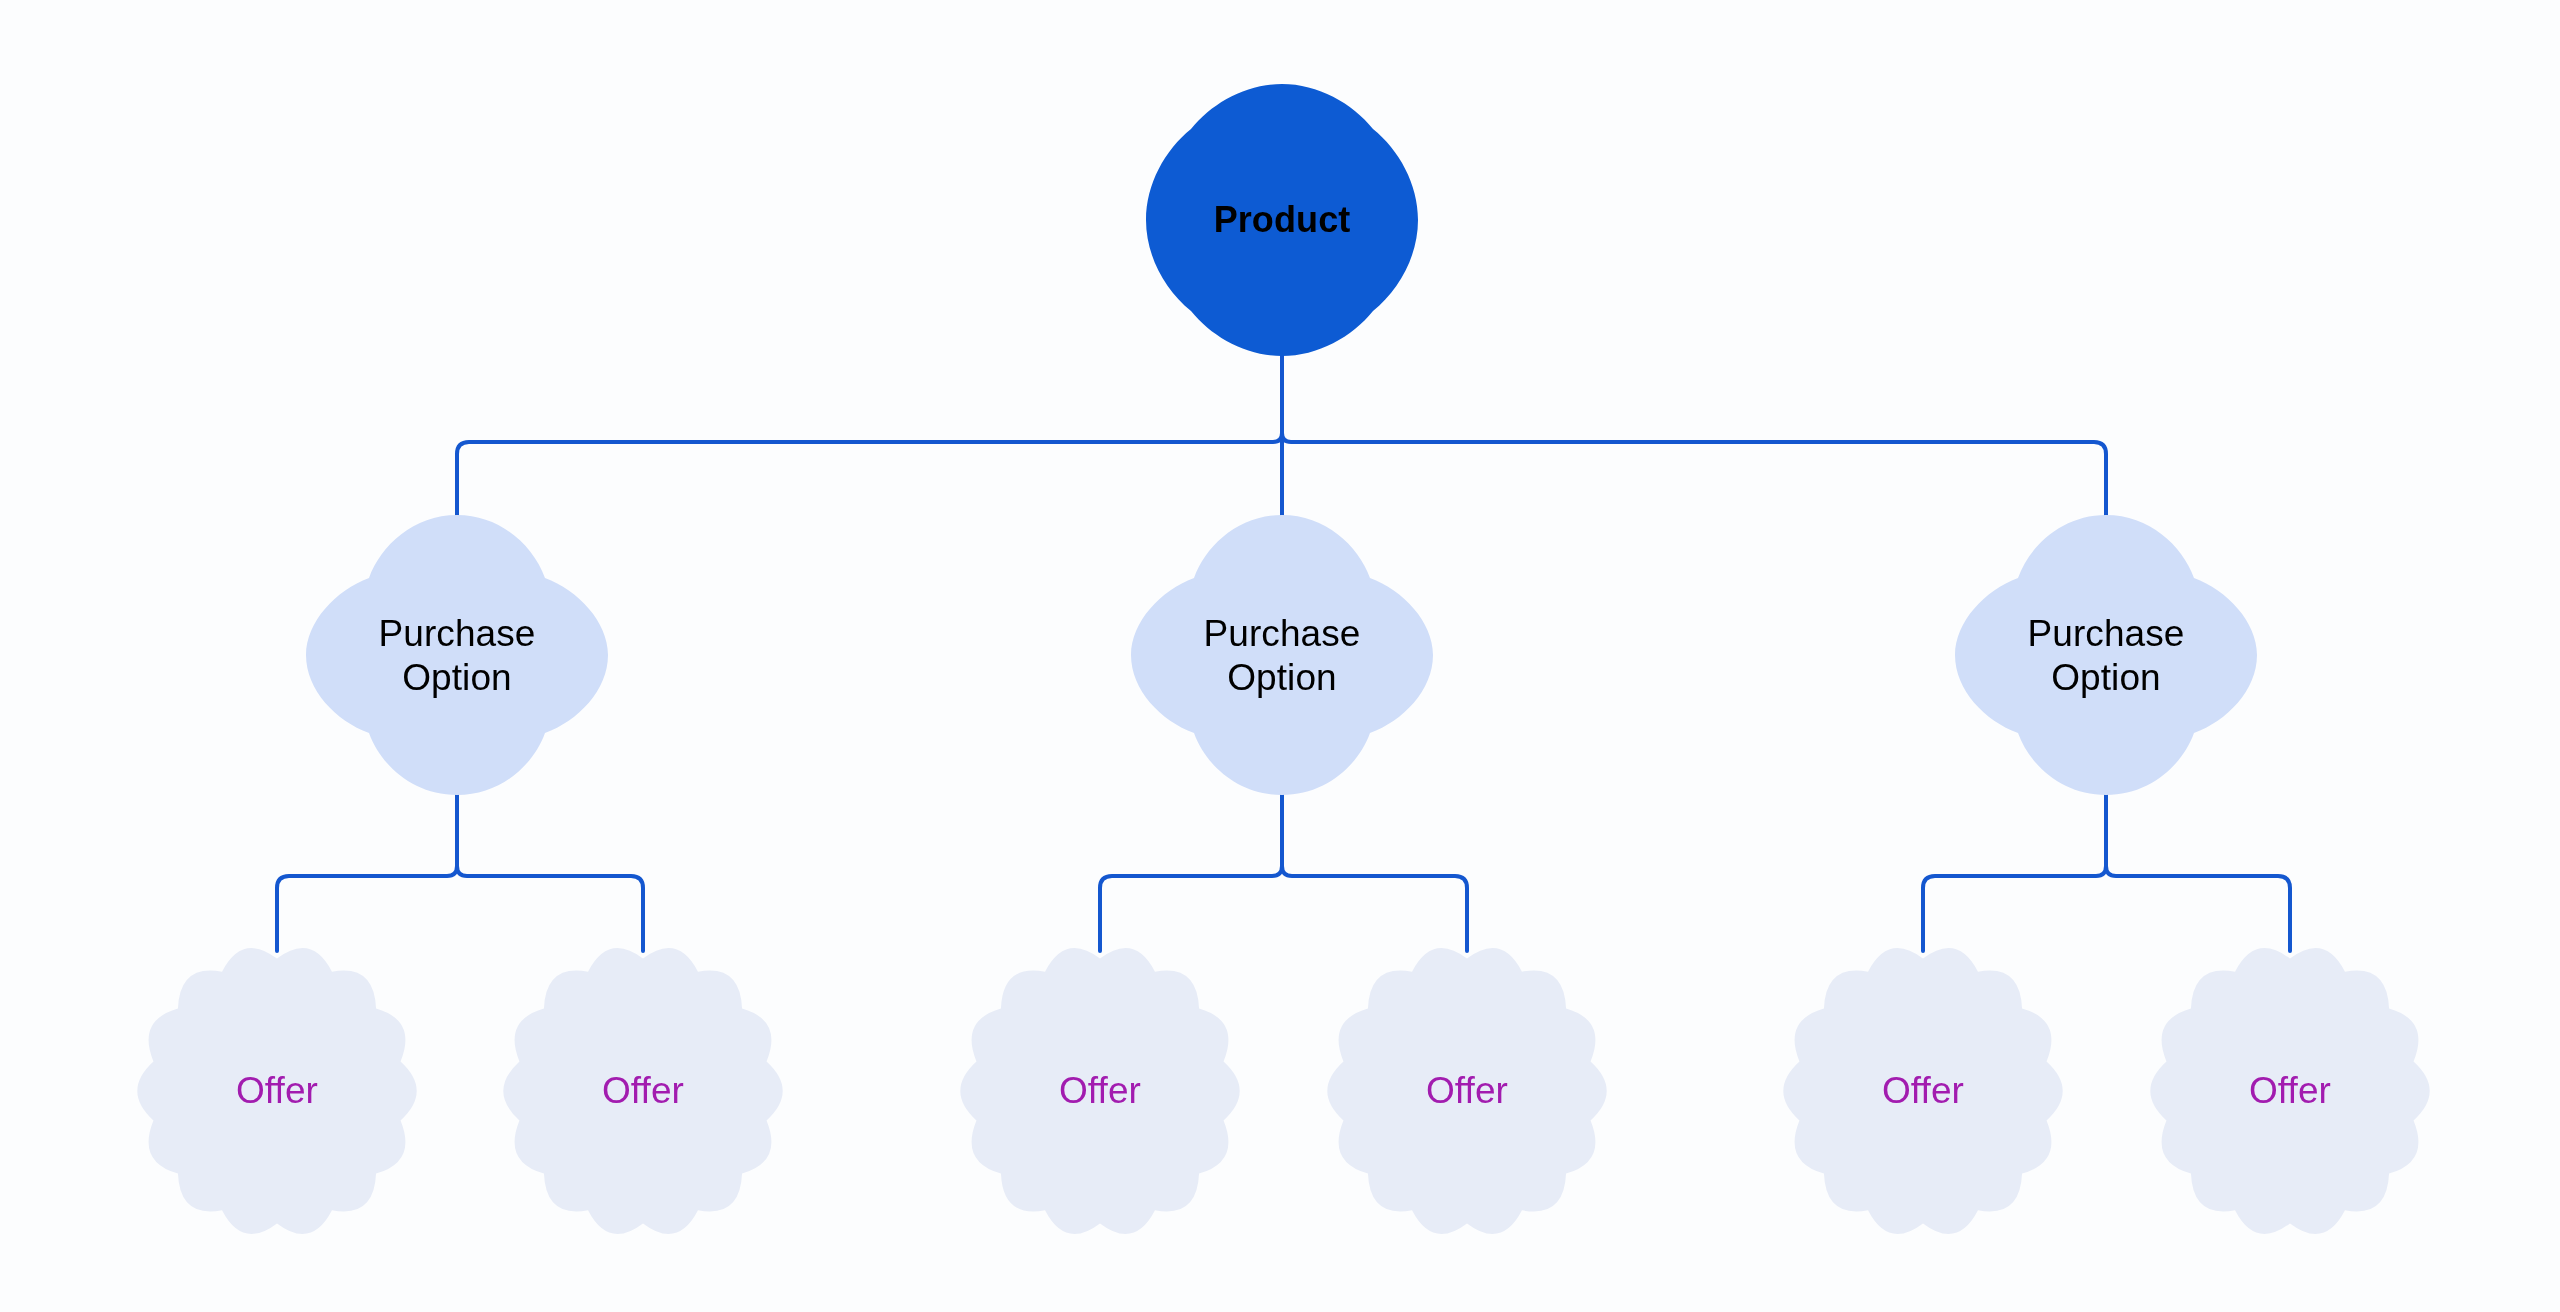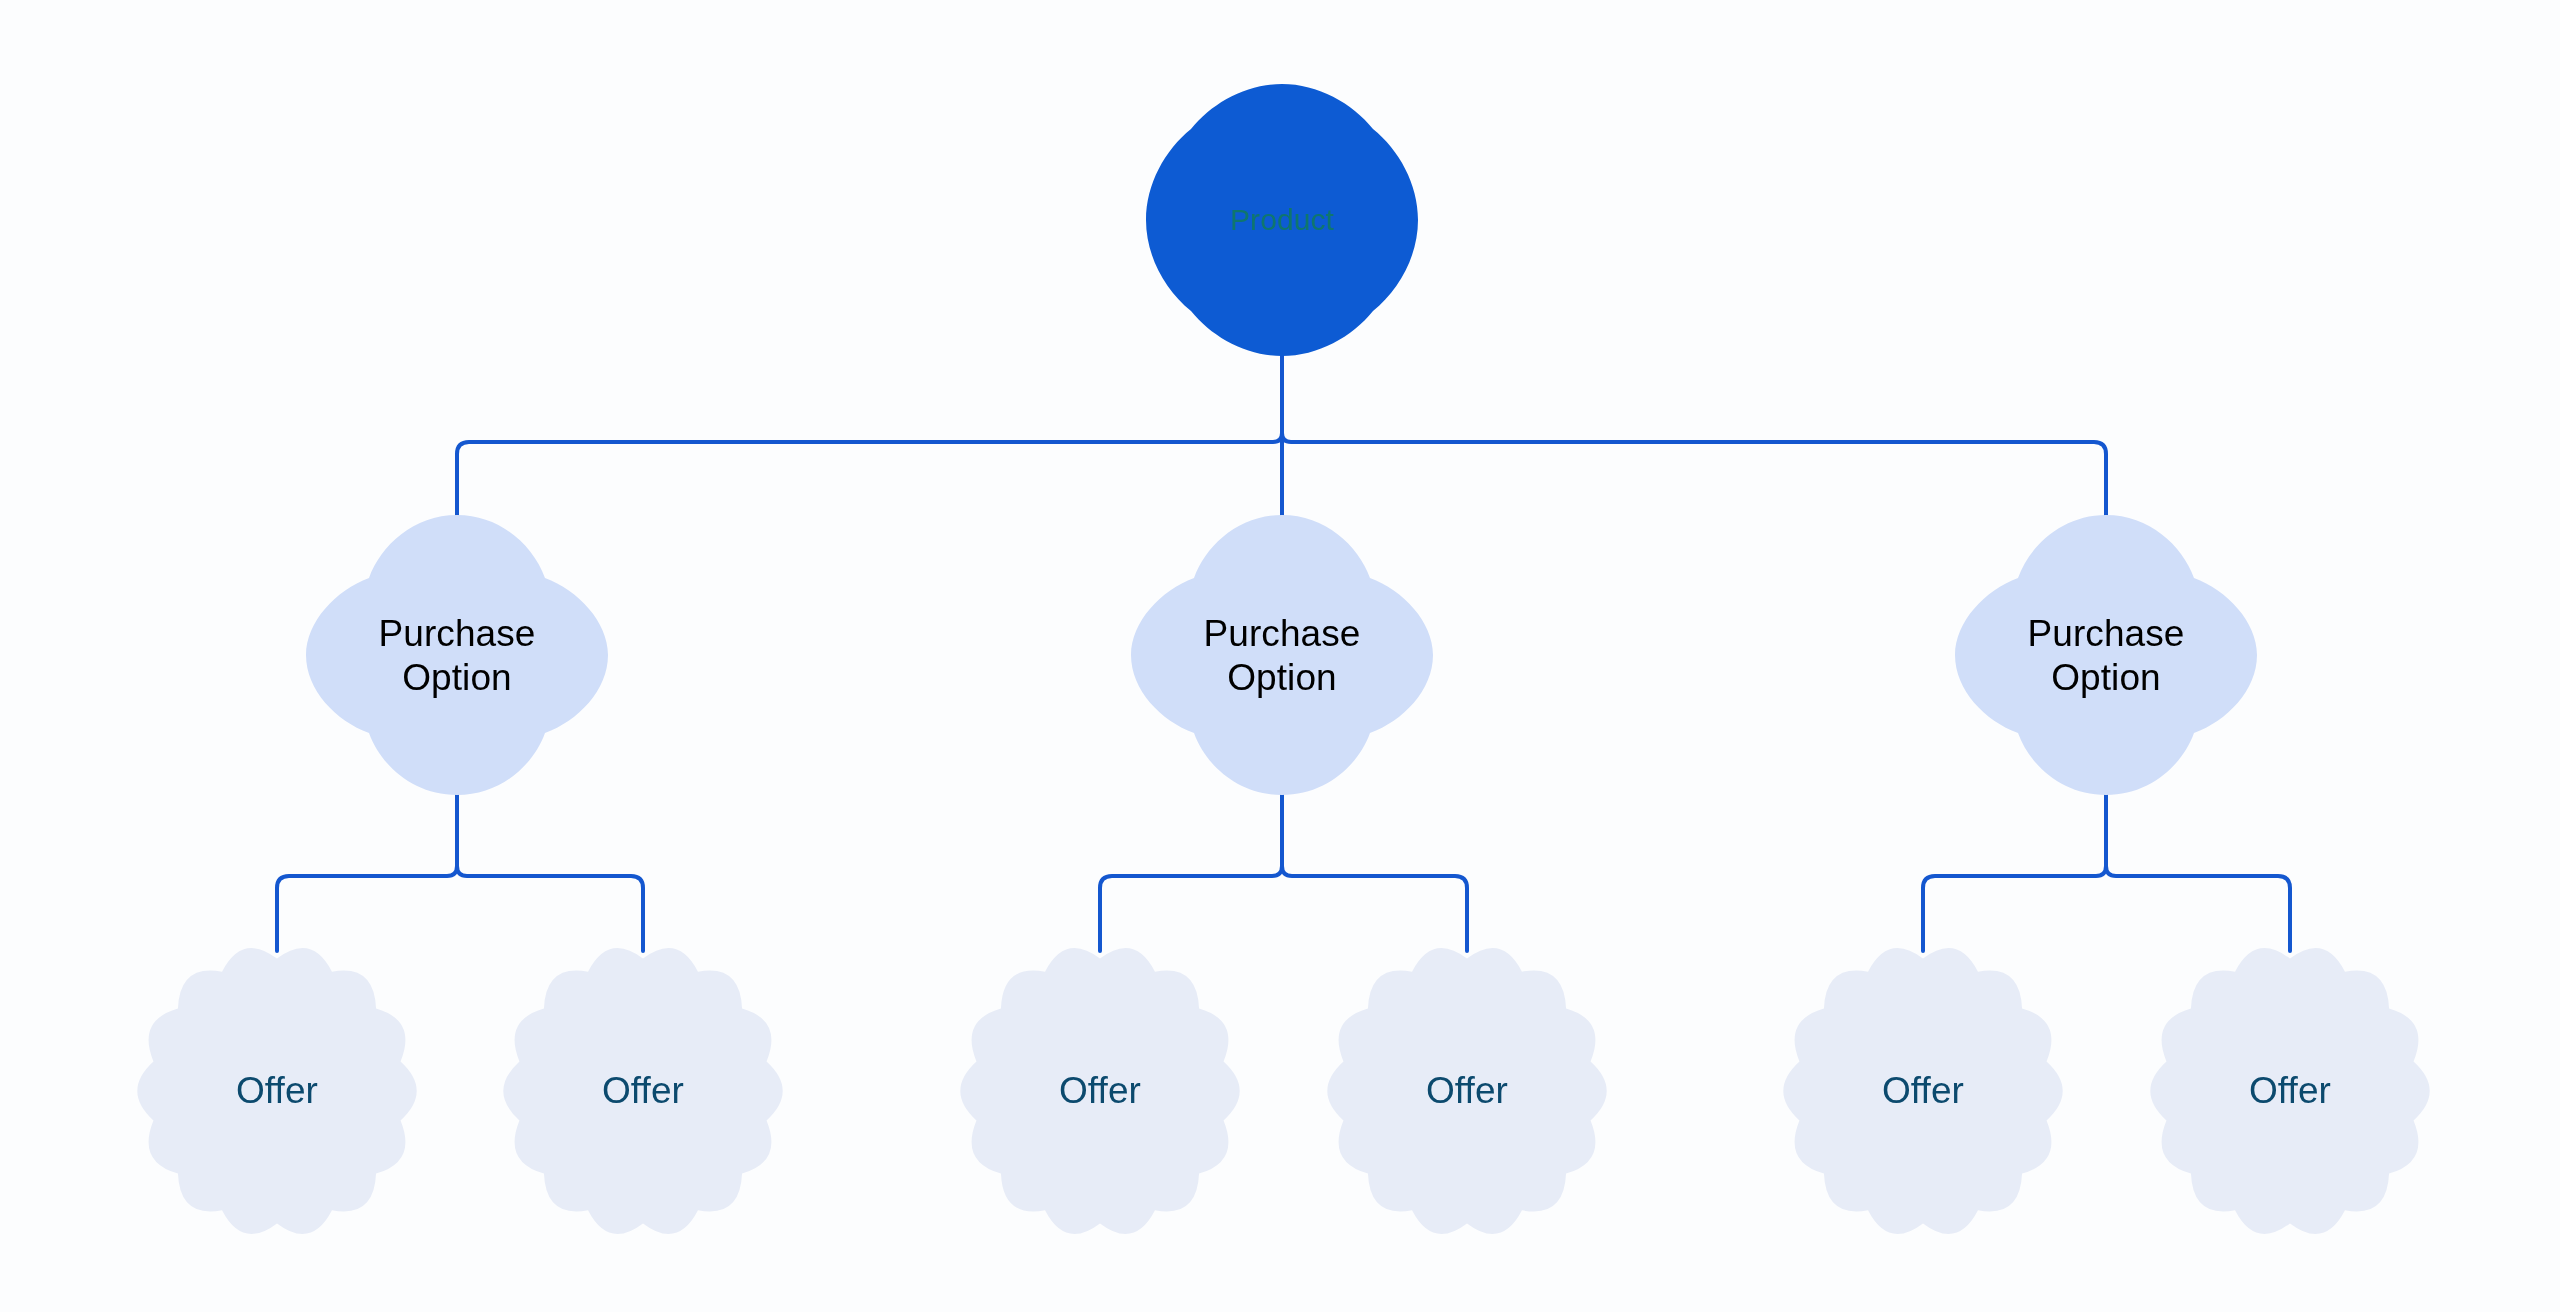--- a/index.html
+++ b/index.html
@@ -32,33 +32,33 @@
     display: flex;
     align-items: center;
     justify-content: center;
     flex-direction: column;
     text-align: center;
     line-height: 1.18;
     pointer-events: none;
     white-space: pre-line;
   }
   .label-root {
-    color: #0f766e;
-    font-size: 30px;
-    font-weight: 400;
+    color: #000000;
+    font-size: 36px;
+    font-weight: 700;
     letter-spacing: 0.1px;
   }
   .label-mid {
     color: #000000;
     font-size: 37px;
     font-weight: 400;
     letter-spacing: 0.1px;
   }
   .label-leaf {
-    color: #0c4a6e;
+    color: #a21caf;
     font-size: 37px;
     font-weight: 400;
     letter-spacing: 0.1px;
   }
 </style>
 </head>
 <body>
 
 <div id="diagram-root">
 

